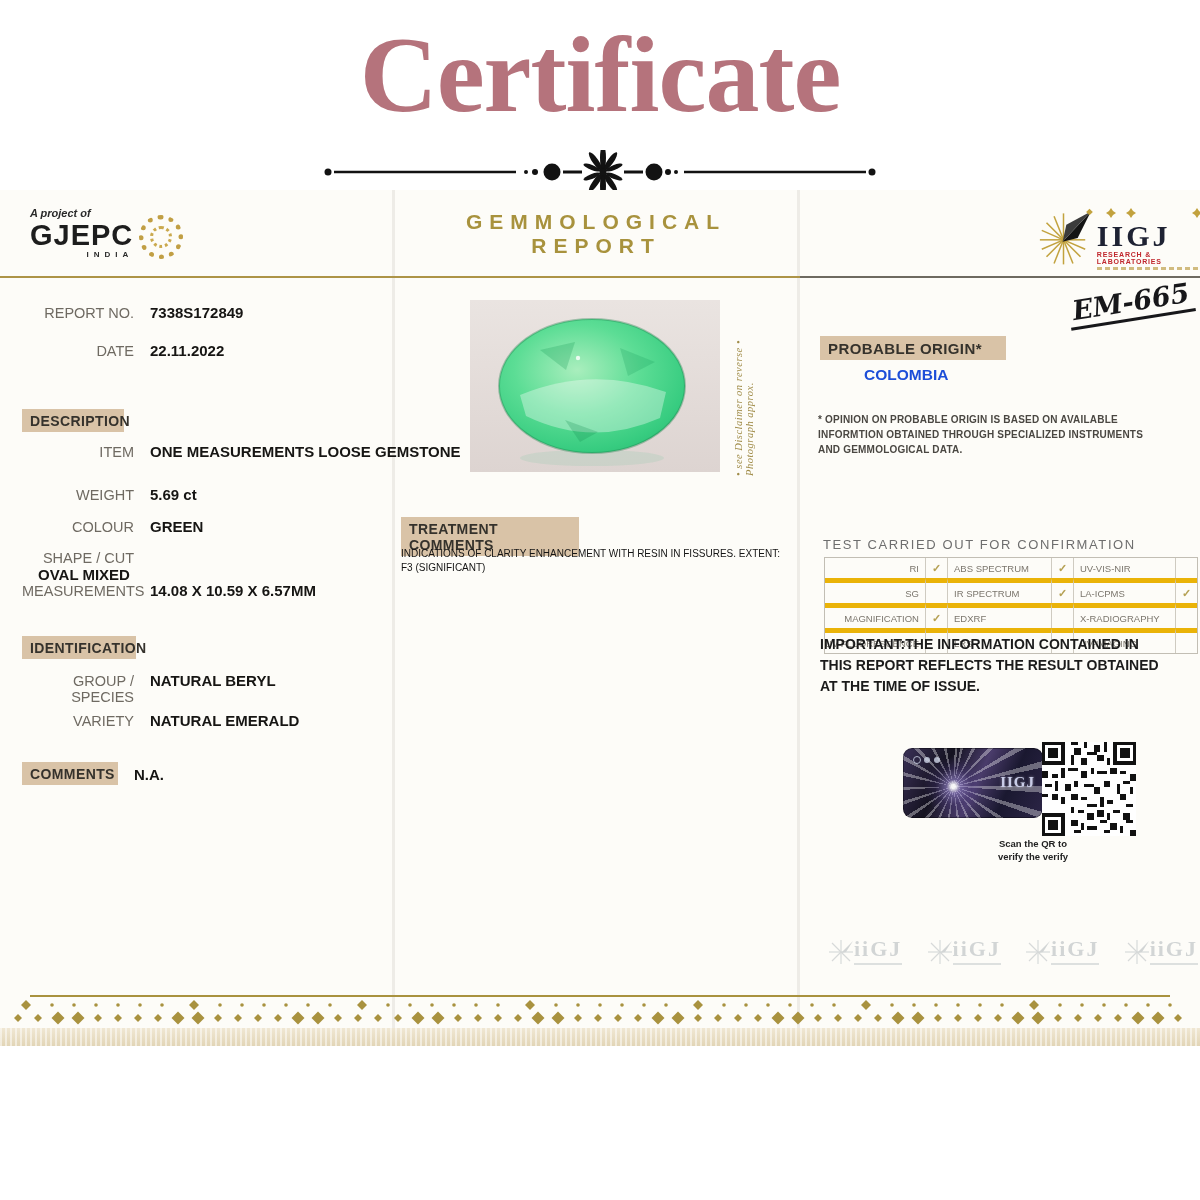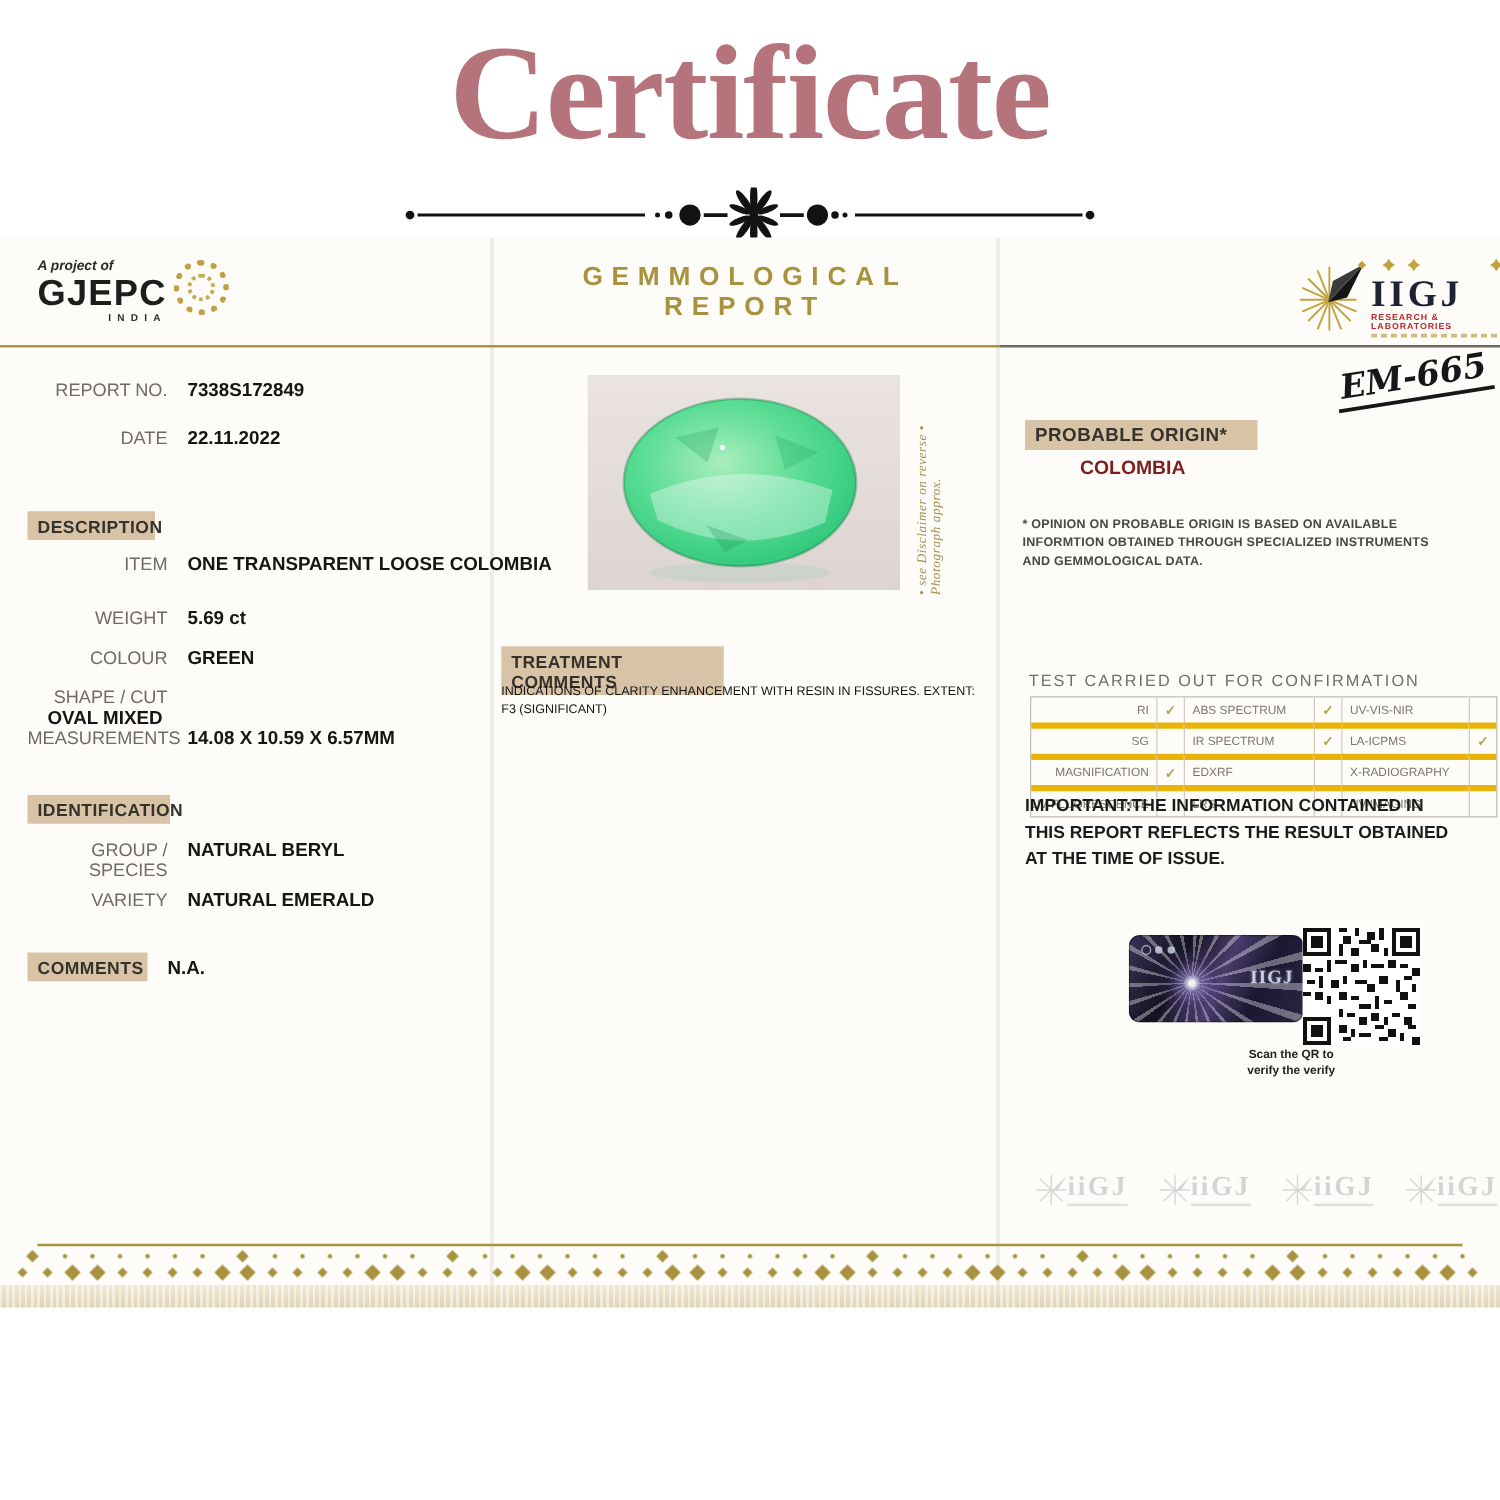--- a/index.html
+++ b/index.html
@@ -17,21 +17,21 @@
   .fold.f2{left:797px;}
   .gold-rule{position:absolute;top:86px;left:0;width:800px;height:2px;background:#ad9447;}
   .gold-rule.dark{left:800px;width:400px;background:#6e6a60;height:2px;}
   
   .bar{position:absolute;background:#d9c3a7;color:#35322c;font-weight:bold;font-size:14px;
        letter-spacing:.4px;padding:4px 8px 3px 8px;}
   .lv-row{position:absolute;display:flex;align-items:baseline;}
   .lv-row .lbl{width:112px;text-align:right;color:#6f6a62;font-size:14.5px;flex:none;}
   .lv-row .val{padding-left:16px;color:#161513;font-weight:bold;font-size:15px;white-space:nowrap;}
   
-  .gjepc{position:absolute;top:18px;left:30px;display:flex;align-items:flex-start;}
+  .gjepc{position:absolute;top:18px;left:30px;display:flex;align-items:flex-end;}
   .gjepc .txt{line-height:1;}
   .gjepc .proj{font-size:11px;font-weight:bold;font-style:italic;color:#2a2a2a;margin-bottom:2px;}
   .gjepc .name{font-size:29px;font-weight:bold;color:#1d1d1d;letter-spacing:1px;}
   .gjepc .india{font-size:8px;font-weight:bold;color:#2a2a2a;letter-spacing:5px;text-align:right;margin-top:1px;}
   .gjepc .emblem{width:34px;height:34px;margin-left:6px;border:5px dotted #c19f44;border-radius:50%;
        position:relative;}
   .gjepc .emblem::after{content:"";position:absolute;inset:6px;border:3px dotted #caa94e;border-radius:50%;}
   
   .gem-header{position:absolute;top:20px;left:400px;width:392px;text-align:center;
      color:#a8923d;font-weight:bold;font-size:21px;letter-spacing:7px;}
@@ -45,21 +45,21 @@
   .iigj{position:absolute;top:14px;left:1038px;display:flex;align-items:center;}
   .iigj .block{margin-left:4px;}
   .iigj .name{font-family:"Liberation Serif",serif;font-weight:bold;font-size:30px;color:#1e2233;
       letter-spacing:3px;line-height:.9;}
   .iigj .sub{font-size:7px;font-weight:bold;color:#c0272d;letter-spacing:.8px;margin-top:2px;}
   .iigj .tiny{margin-top:2px;height:3px;width:112px;
       background:repeating-linear-gradient(90deg,#c9b06a 0 5px,transparent 5px 8px);opacity:.85;}
   .handwritten{position:absolute;top:96px;left:1068px;transform:rotate(-9deg);
       font-family:"DejaVu Serif",serif;font-style:italic;font-weight:bold;font-size:27px;color:#17171a;
       border-bottom:3px solid #17171a;padding:0 4px 1px 4px;}
-  .colombia{position:absolute;top:176px;left:864px;font-weight:bold;font-size:15.5px;color:#7f1d1d;}
+  .colombia{position:absolute;top:176px;left:864px;font-weight:bold;font-size:15.5px;color:#1d4ed8;}
   .origin-note{position:absolute;top:222px;left:818px;width:348px;font-size:10px;font-weight:bold;
       color:#4a4742;line-height:1.5;letter-spacing:.2px;}
   .tests-header{position:absolute;top:347px;left:823px;font-size:13px;color:#6e6e6e;letter-spacing:1.6px;}
   .tests{position:absolute;top:367px;left:824px;display:grid;
       grid-template-columns:100px 22px 104px 22px 102px 22px;border:1px solid #c2beb4;background:#fdfcf8;}
   .tests .c{border-top:5px solid #eab308;border-left:1px solid #cfcbc1;height:20px;
       font-size:9.5px;color:#7b766d;display:flex;align-items:center;}
   .tests .c.r0{border-top:none;}
   .tests .c.c0{border-left:none;}
   .tests .c.lab1{justify-content:flex-end;padding-right:6px;}
@@ -156,21 +156,21 @@
     </div>
     <div class="lv-row" style="top:152px;left:22px;">
       <div class="lbl">DATE</div>
       <div class="val">22.11.2022</div>
     </div>
 
     <div class="bar" style="top:219px;left:22px;width:86px;">DESCRIPTION</div>
 
     <div class="lv-row" style="top:253px;left:22px;">
       <div class="lbl">ITEM</div>
-      <div class="val">ONE TRANSPARENT LOOSE COLOMBIA</div>
+      <div class="val">ONE MEASUREMENTS LOOSE GEMSTONE</div>
     </div>
     <div class="lv-row" style="top:296px;left:22px;">
       <div class="lbl">WEIGHT</div>
       <div class="val">5.69 ct</div>
     </div>
     <div class="lv-row" style="top:328px;left:22px;">
       <div class="lbl">COLOUR</div>
       <div class="val">GREEN</div>
     </div>
     <div class="lv-row" style="top:360px;left:22px;flex-direction:column;">

